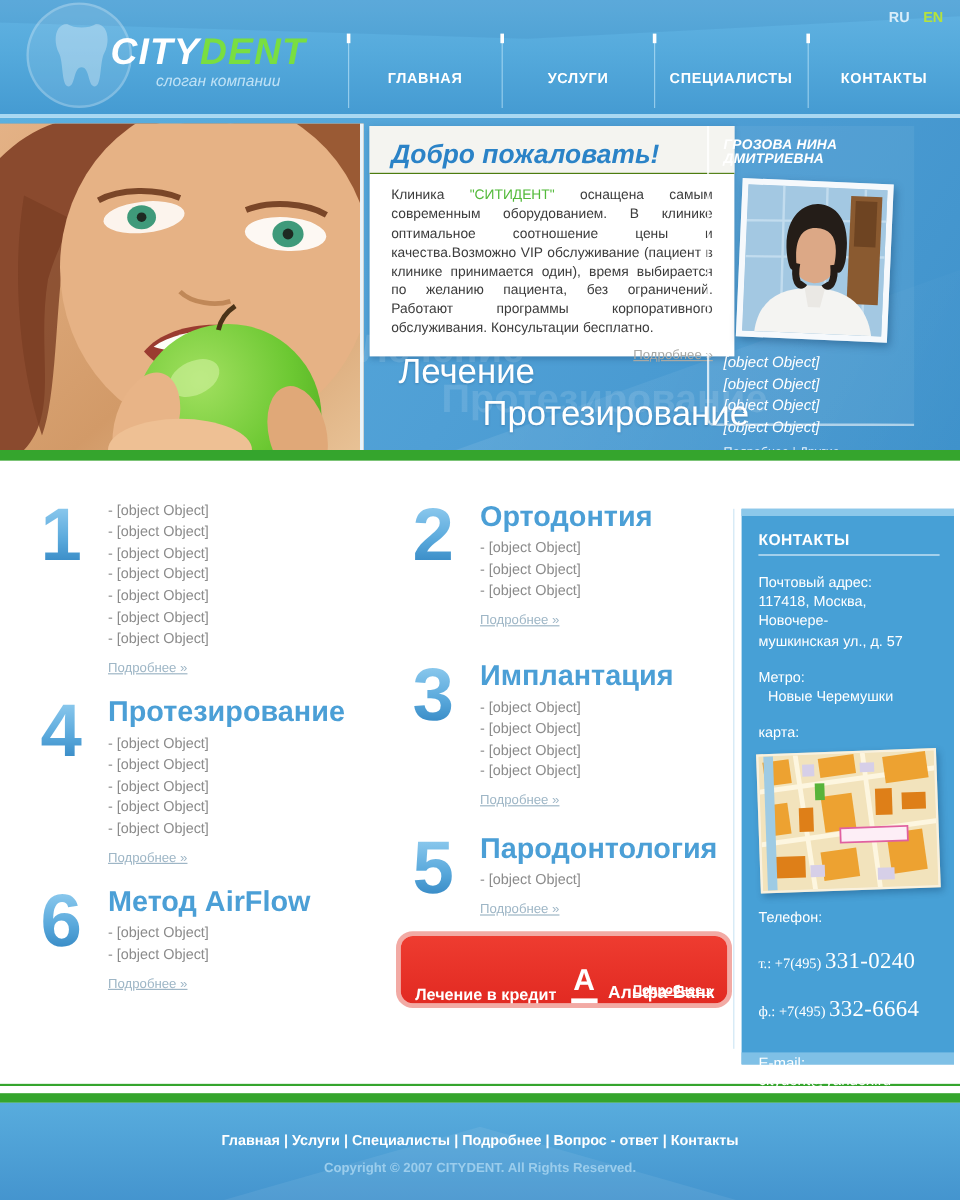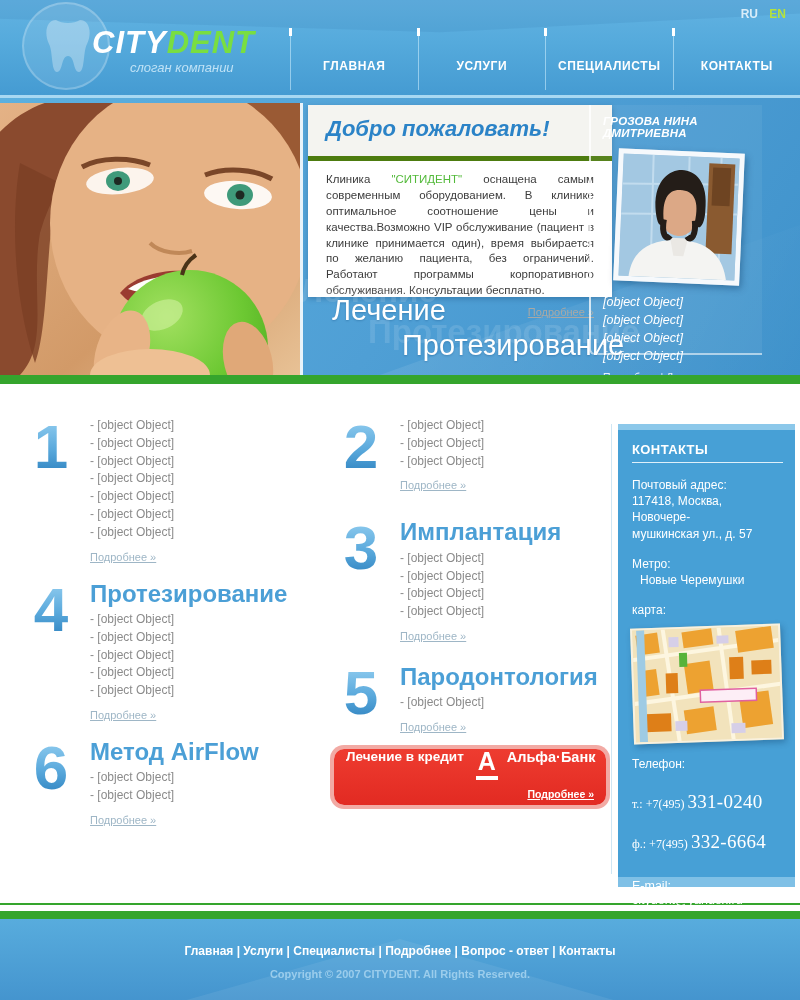--- a/index.html
+++ b/index.html
@@ -59,21 +59,21 @@
     clip-path:polygon(0 100%,100% 0,100% 100%);
   }
   .hero-photo {
     position:absolute; left:0; top:5px; width:303px; height:272px;
     border-right:3px solid #e9f4fb; overflow:hidden; background:#d8a678;
   }
   .welcome {
     position:absolute; left:308px; top:7px; width:304px; height:192px;
     background:#fff; box-shadow:0 2px 5px rgba(0,40,80,.25);
   }
-  .welcome-head { background:#f4f4f0; padding:12px 18px 16px 18px; border-bottom:5px solid #4d7c0f; }
+  .welcome-head { background:#f4f4f0; padding:12px 18px 4px 18px; border-bottom:1px solid #4d7c0f; }
   .welcome-title { color:#2b83c7; font-size:22px; font-weight:bold; font-style:italic; line-height:1.05; }
   .welcome-sub { font-size:11px; color:#9a9a96; margin-top:3px; }
   .welcome-sub .brand { color:#53ba3a; font-weight:bold; }
   .welcome-body { padding:11px 18px 0 18px; font-size:11.5px; line-height:1.38; color:#3c3c3c; text-align:justify; }
   .welcome-body .brand { color:#53ba3a; }
   .welcome-more { display:block; text-align:right; margin:7px 18px 0 0; font-size:11px; color:#a9a9a5; }
 
   .doctor {
     position:absolute; left:589px; top:7px; width:173px; height:250px;
     background:rgba(255,255,255,0.06);
@@ -121,21 +121,21 @@
     font-size:12px; color:#8b8b8b; line-height:1.32; padding-left:10px; text-indent:-10px; margin-bottom:2px;
   }
   .svc-items li::before { content:"- "; }
   .svc-more { display:inline-block; margin-top:8px; font-size:11px; color:#9eb6c6; }
 
   
   .alfa {
     position:relative; margin:14px 0 0 4px; width:272px; height:56px; border-radius:10px;
     background:linear-gradient(180deg,#ee3c30 0%,#e22a22 100%);
     box-shadow:0 0 0 4px #f2aaa4; cursor:pointer;
-    display:flex; align-items:flex-start; padding:0 12px;
+    display:flex; align-items:flex-end; padding:0 12px;
   }
   .alfa-text { color:#fff; font-size:13.5px; font-weight:bold; white-space:nowrap; }
   .alfa-logo { margin:0 9px 0 12px; text-align:center; line-height:1; }
   .alfa-logo .letter { color:#fff; font-size:25px; font-weight:bold; display:block; }
   .alfa-logo .bar { display:block; width:22px; height:4px; background:#fff; margin:2px auto 0 auto; }
   .alfa-bank { color:#fff; font-size:14.5px; font-weight:bold; white-space:nowrap; }
   .alfa-more { position:absolute; right:12px; bottom:5px; color:#fff; font-size:10.5px; font-weight:bold; }
 
   
   .contacts {
@@ -359,20 +359,21 @@
         <a class="svc-more">Подробнее »</a>
       </div>
     </div>
   </div>
 
   <div class="col-mid">
 
     <div class="svc" style="margin-bottom:26px;">
       <div class="num">2</div>
       <div class="svc-body">
+        <h2>Ортодонтия</h2>
         <ul class="svc-items">
 
         <li>[object Object]</li>
             <li>[object Object]</li>
             <li>[object Object]</li>
           </ul>
         <a class="svc-more">Подробнее »</a>
       </div>
     </div>
 

